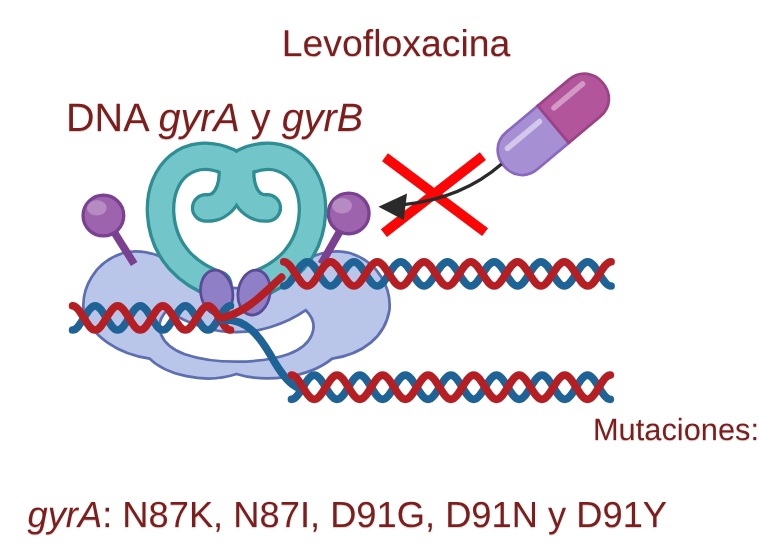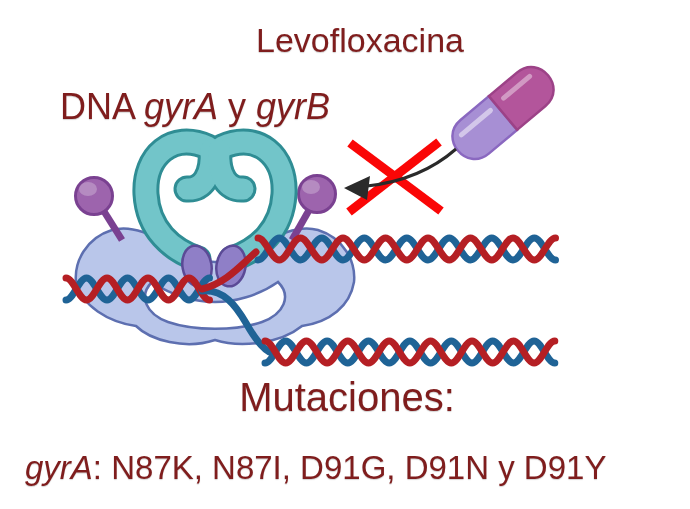--- a/index.html
+++ b/index.html
@@ -3,21 +3,21 @@
 <meta charset="utf-8">
 <style>
   html,body{margin:0;padding:0;background:#fff;}
   .stage{position:relative;width:690px;height:509px;background:#fff;overflow:hidden;
          font-family:"Liberation Sans",sans-serif;}
   .stage svg{position:absolute;left:0;top:0;}
   .t{position:absolute;color:#7f1d1d;white-space:nowrap;line-height:1.08;
      text-shadow:0 1px 1px rgba(0,0,0,0.18);}
   .title{left:30px;right:0;top:22px;font-size:34px;text-align:center;}
   .target{left:28px;top:88px;font-size:36px;margin-left:32px;}
-  .mut-head{left:4px;right:0;top:376px;font-size:40px;text-align:center;}
+  .mut-head{left:4px;right:0;top:376px;font-size:28px;text-align:right;}
   .mut-a{left:25px;top:414px;font-size:33px;margin-top:36px;}
   .mut-b{left:15px;top:454px;font-size:33px;}
 </style>
 </head>
 <body>
 
 <div class="stage">
 
   <svg width="690" height="509" viewBox="0 0 690 509">
 

